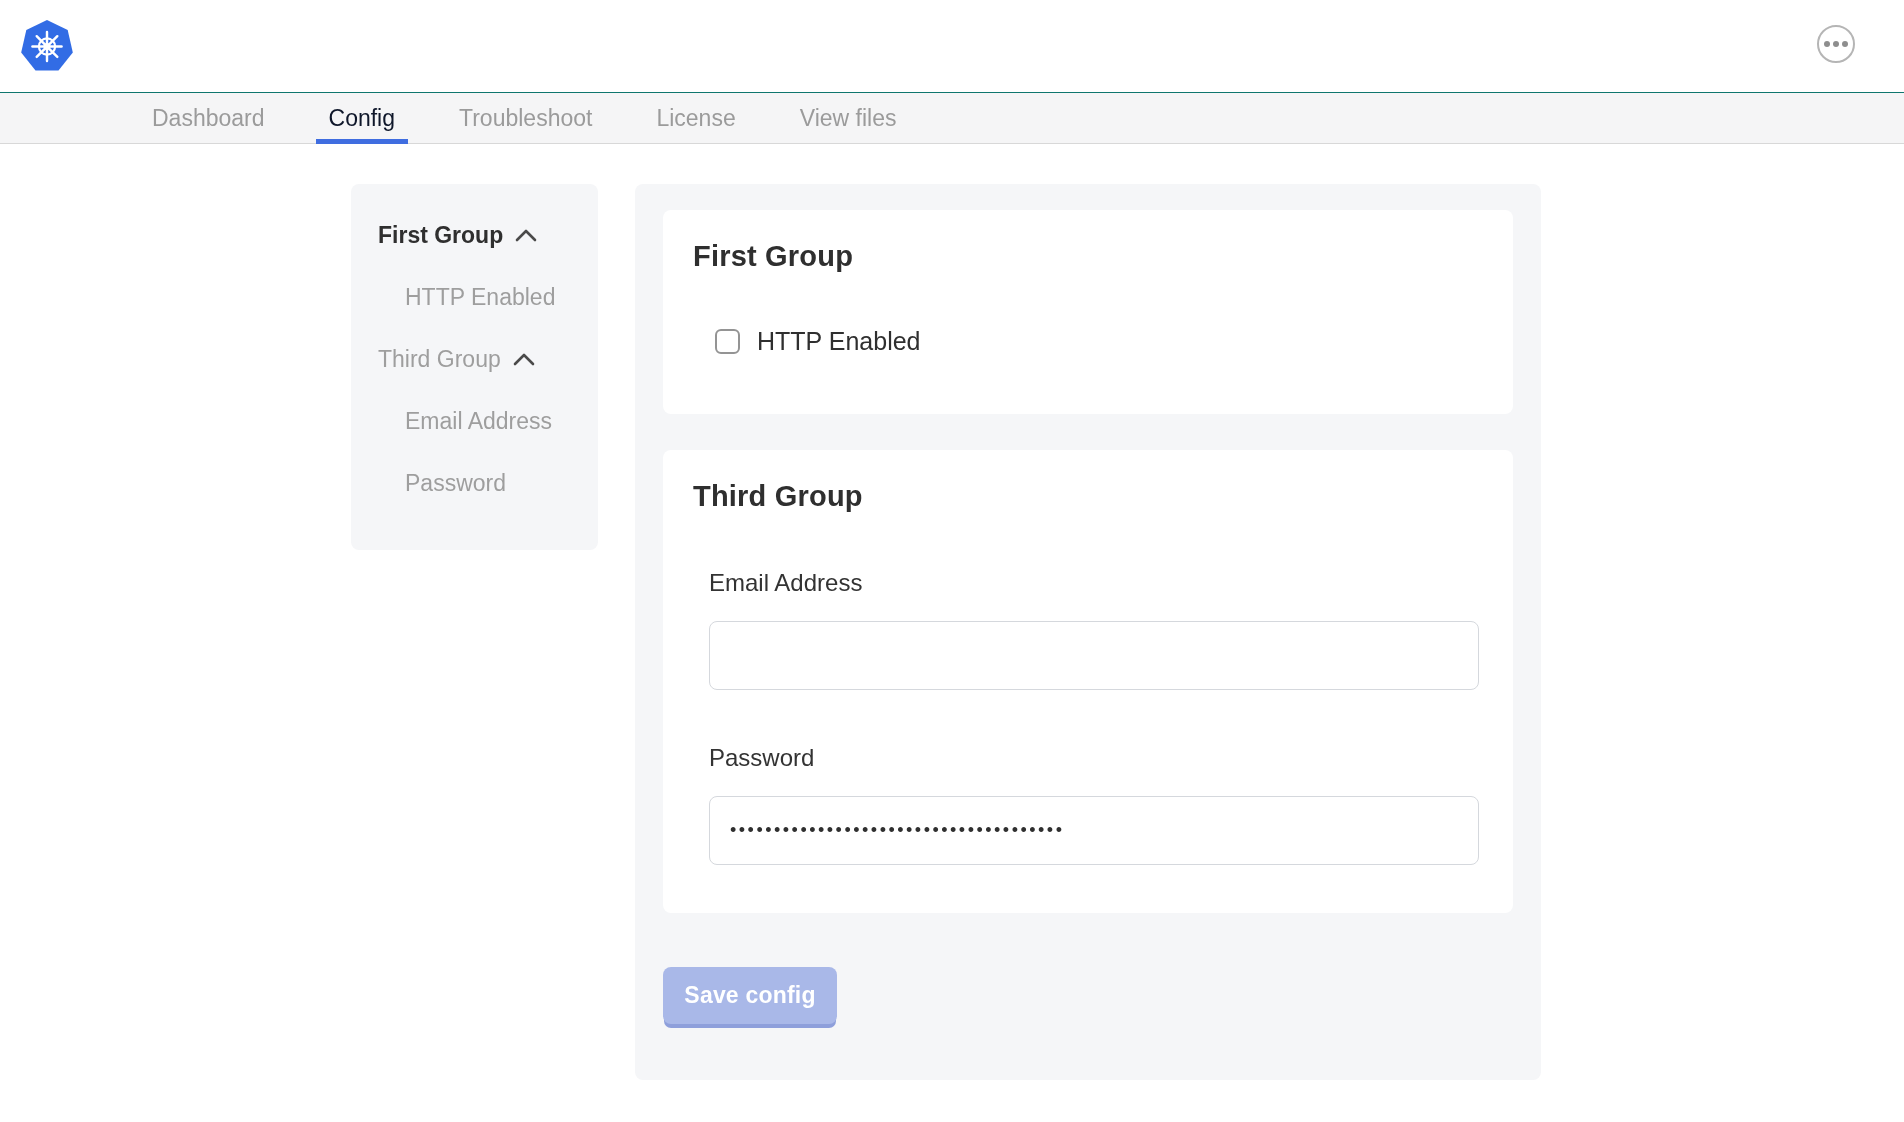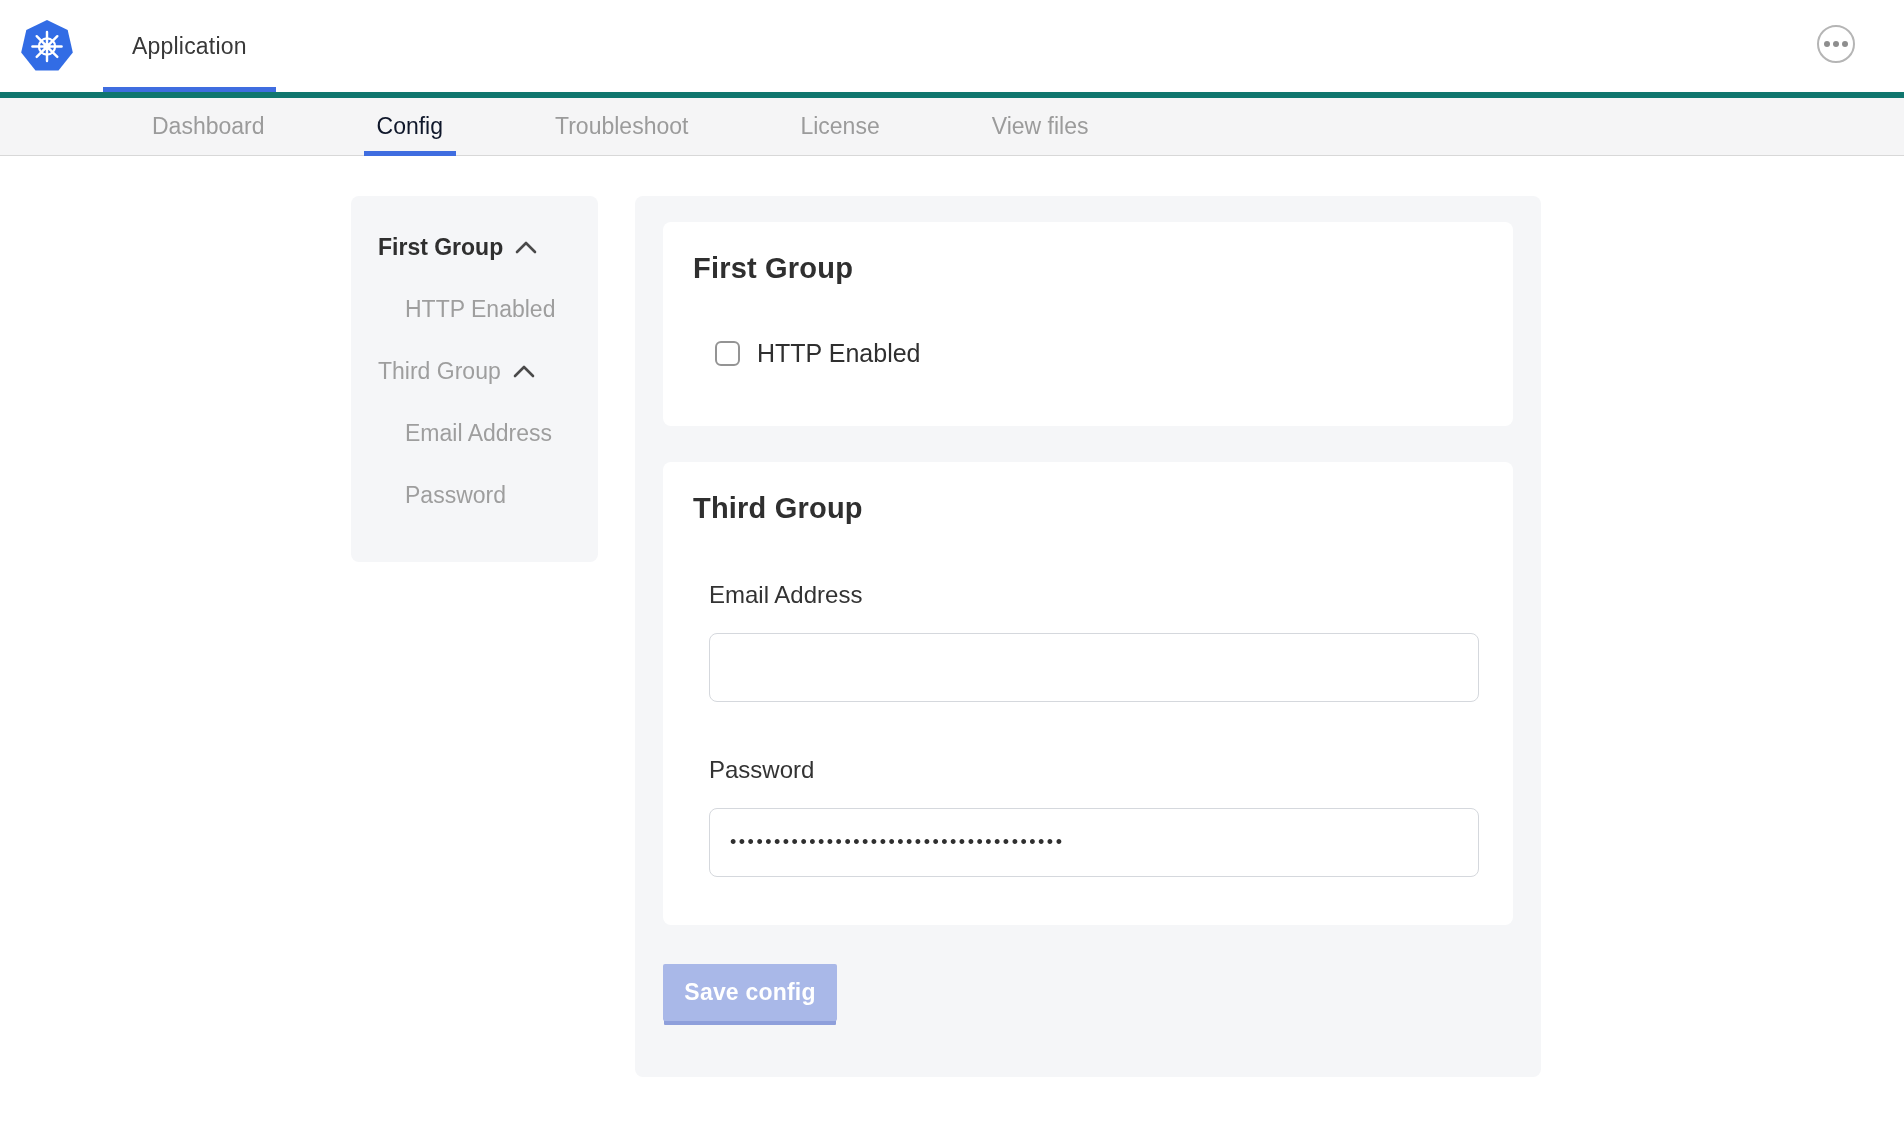--- a/index.html
+++ b/index.html
@@ -46,28 +46,28 @@
     border-radius: 50%;
     background: #fff;
     display: flex; align-items: center; justify-content: center;
     gap: 3px;
     cursor: pointer;
   }
   .menu-btn .dot { width: 6px; height: 6px; border-radius: 50%; background: #8e8e8e; }
 
   
   .navbar {
-    height: 64px;
+    height: 52px;
     background: #f5f5f6;
-    border-top: 6px solid #0f766e;
+    border-top: 1px solid #0f766e;
     border-bottom: 1px solid #d8d8d8;
     display: flex;
     align-items: stretch;
     padding-left: 152px;
-    gap: 112px;
+    gap: 64px;
   }
   .nav-tab {
     position: relative;
     display: flex;
     align-items: center;
     font-size: 23px;
     color: #9b9b9b;
     cursor: pointer;
     white-space: nowrap;
   }
@@ -172,25 +172,25 @@
     background: #fff;
     font-size: 18px;
     color: #2f2f2f;
     padding: 0 20px;
     letter-spacing: 2.5px;
     outline: none;
     font-family: "Liberation Sans", "DejaVu Sans", sans-serif;
   }
 
   .save-btn {
-    margin-top: 39px;
+    margin-top: 54px;
     width: 174px;
     height: 57px;
     border: none;
-    border-radius: 2px;
+    border-radius: 8px;
     background: #a9b8e8;
     box-shadow: 0 5px 0 -1px #8e9fdb;
     color: #ffffff;
     font-size: 23px;
     font-weight: bold;
     font-family: "Liberation Sans", "DejaVu Sans", sans-serif;
     cursor: pointer;
     letter-spacing: 0.2px;
   }
 </style>
@@ -208,23 +208,20 @@
         <line x1="50" y1="51" x2="77" y2="51"></line>
         <line x1="50" y1="51" x2="69.1" y2="70.1"></line>
         <line x1="50" y1="51" x2="50" y2="78"></line>
         <line x1="50" y1="51" x2="30.9" y2="70.1"></line>
         <line x1="50" y1="51" x2="23" y2="51"></line>
         <line x1="50" y1="51" x2="30.9" y2="31.9"></line>
       </g>
       <circle cx="50" cy="51" r="6.5" fill="#ffffff"></circle>
     </svg>
   </div>
-  <div class="app-tab">
-    <span>Application</span>
-  </div>
   <div class="menu-btn">
     <span class="dot"></span>
     <span class="dot"></span>
     <span class="dot"></span>
   </div>
 </div>
 
 <div class="navbar">
   <div class="nav-tab">Dashboard</div>
   <div class="nav-tab active">Config</div>

